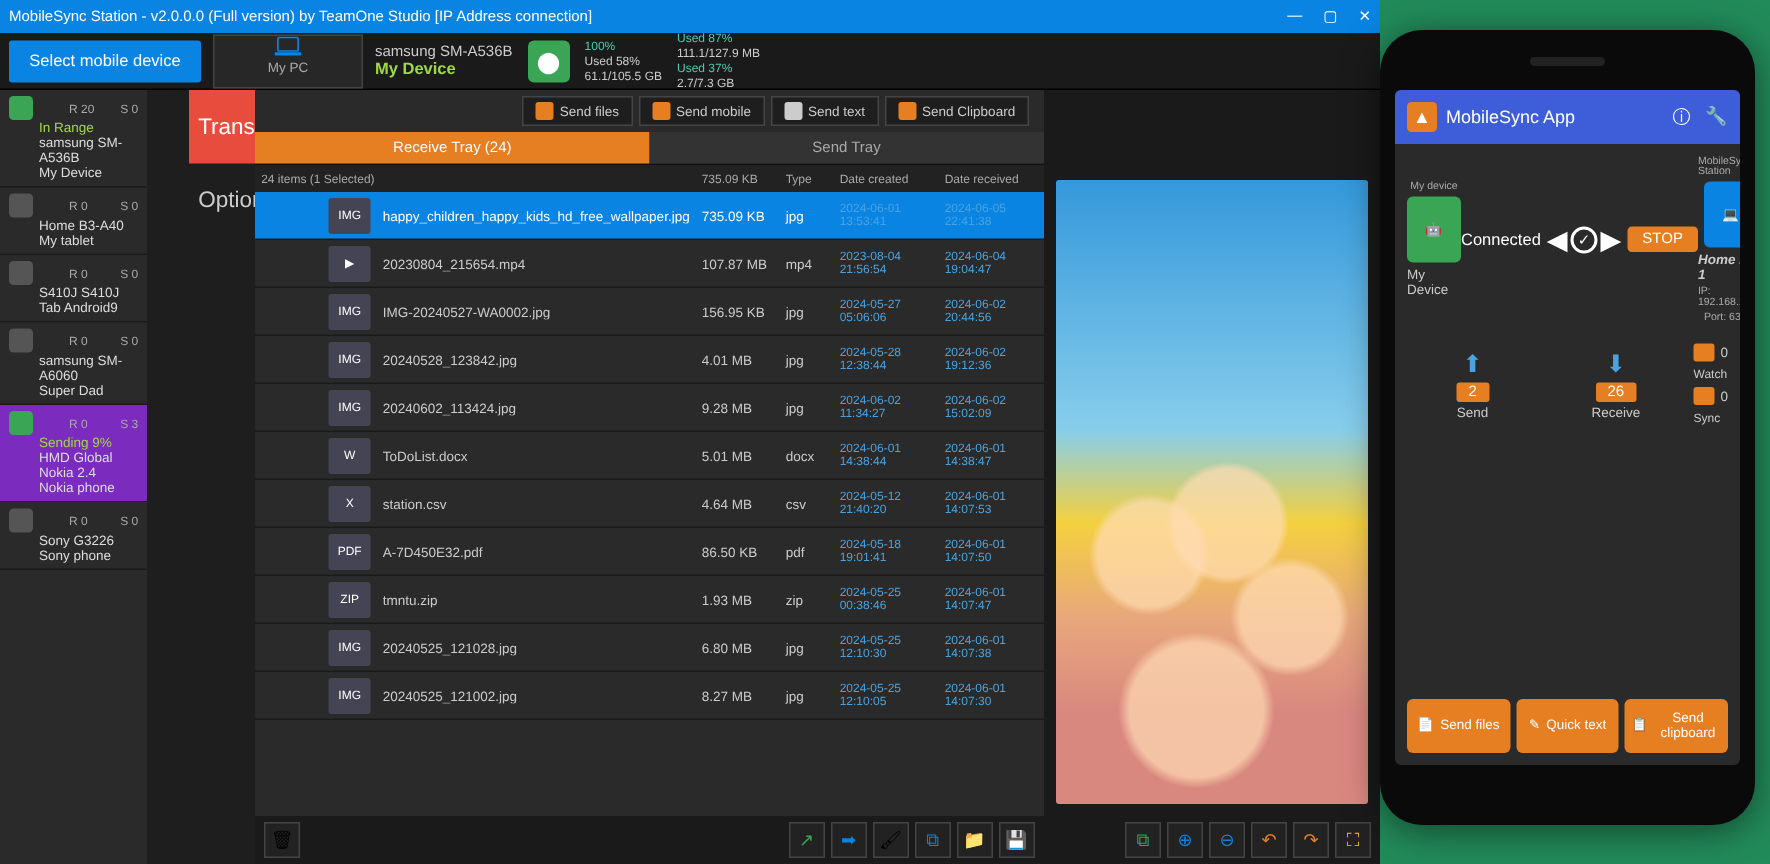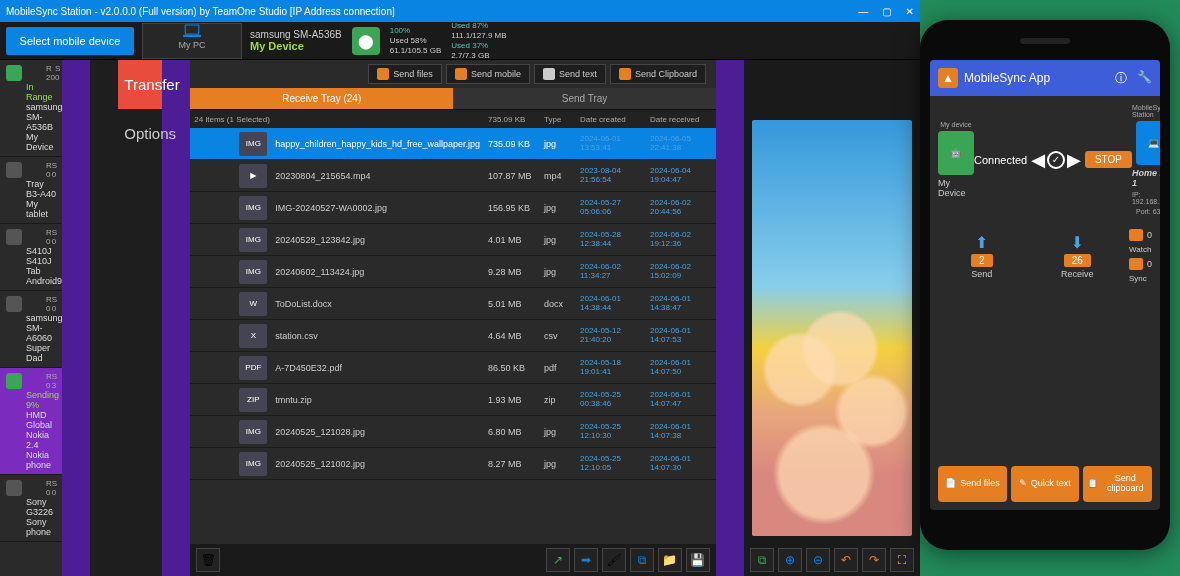--- a/index.html
+++ b/index.html
@@ -12,21 +12,21 @@
 .select-label { background: #0984e3; color: #fff; font-size: 11px; padding: 8px 10px; border-radius: 2px; width: 128px; text-align: center; }
 .pc-card { width: 100px; height: 36px; background: #272727; border: 1px solid #444; display: flex; flex-direction: column; align-items: center; color: #aaa; font-size: 9px; gap: 2px; }
 .pc-card svg { width: 18px; height: 14px; }
 .device-info { display: flex; gap: 10px; align-items: center; flex: 1; }
 .device-name-col { display: flex; flex-direction: column; font-size: 10px; }
 .device-name-col .dn { color: #ccc; }
 .device-name-col .mdv { color: #9fd946; font-weight: bold; font-size: 11px; }
 .dev-icon { width: 28px; height: 28px; background: #3aa655; border-radius: 4px; display: flex; align-items: center; justify-content: center; color: #fff; font-size: 14px; }
 .stat-col { display: flex; flex-direction: column; font-size: 8px; color: #ccc; gap: 1px; }
 .stat-col .green { color: #4ec9b0; }
-.body-row { flex: 1; display: flex; overflow: hidden; gap: 28px; }
+.body-row { flex: 1; display: flex; overflow: hidden; }
 .sidebar { width: 140px; background: #2a2a2a; overflow-y: auto; font-size: 10px; color: #ddd; }
 .dev-item { padding: 4px 6px; border-bottom: 1px solid #1a1a1a; }
 .dev-item.selected { background: #7b2cbf; }
 .dev-item .dhead { display: flex; align-items: center; gap: 4px; }
 .dev-icon-sm { width: 16px; height: 16px; background: #3aa655; border-radius: 3px; flex-shrink: 0; }
 .dev-icon-sm.gray { background: #555; }
 .dev-item .signals { display: flex; justify-content: space-between; font-size: 8px; color: #aaa; margin-left: 20px; }
 .dev-item .dname { margin-left: 20px; font-size: 9px; }
 .nav-col { width: 72px; background: #1e1e1e; display: flex; flex-direction: column; }
 .nav-item { padding: 16px 6px; font-size: 15px; color: #ccc; cursor: pointer; margin-left: 28px; }
@@ -148,21 +148,21 @@
           <div class="dname">My Device</div>
         </div>
         <div class="dev-item">
           <div class="dhead">
             <div class="dev-icon-sm gray"></div>
             <div class="signals" style="flex:1">
               <span>R 0</span>
               <span>S 0</span>
             </div>
           </div>
-          <div class="dname">Tray B3-A40</div>
+          <div class="dname">Home B3-A40</div>
           <div class="dname">My tablet</div>
         </div>
         <div class="dev-item">
           <div class="dhead">
             <div class="dev-icon-sm gray"></div>
             <div class="signals" style="flex:1">
               <span>R 0</span>
               <span>S 0</span>
             </div>
           </div>

